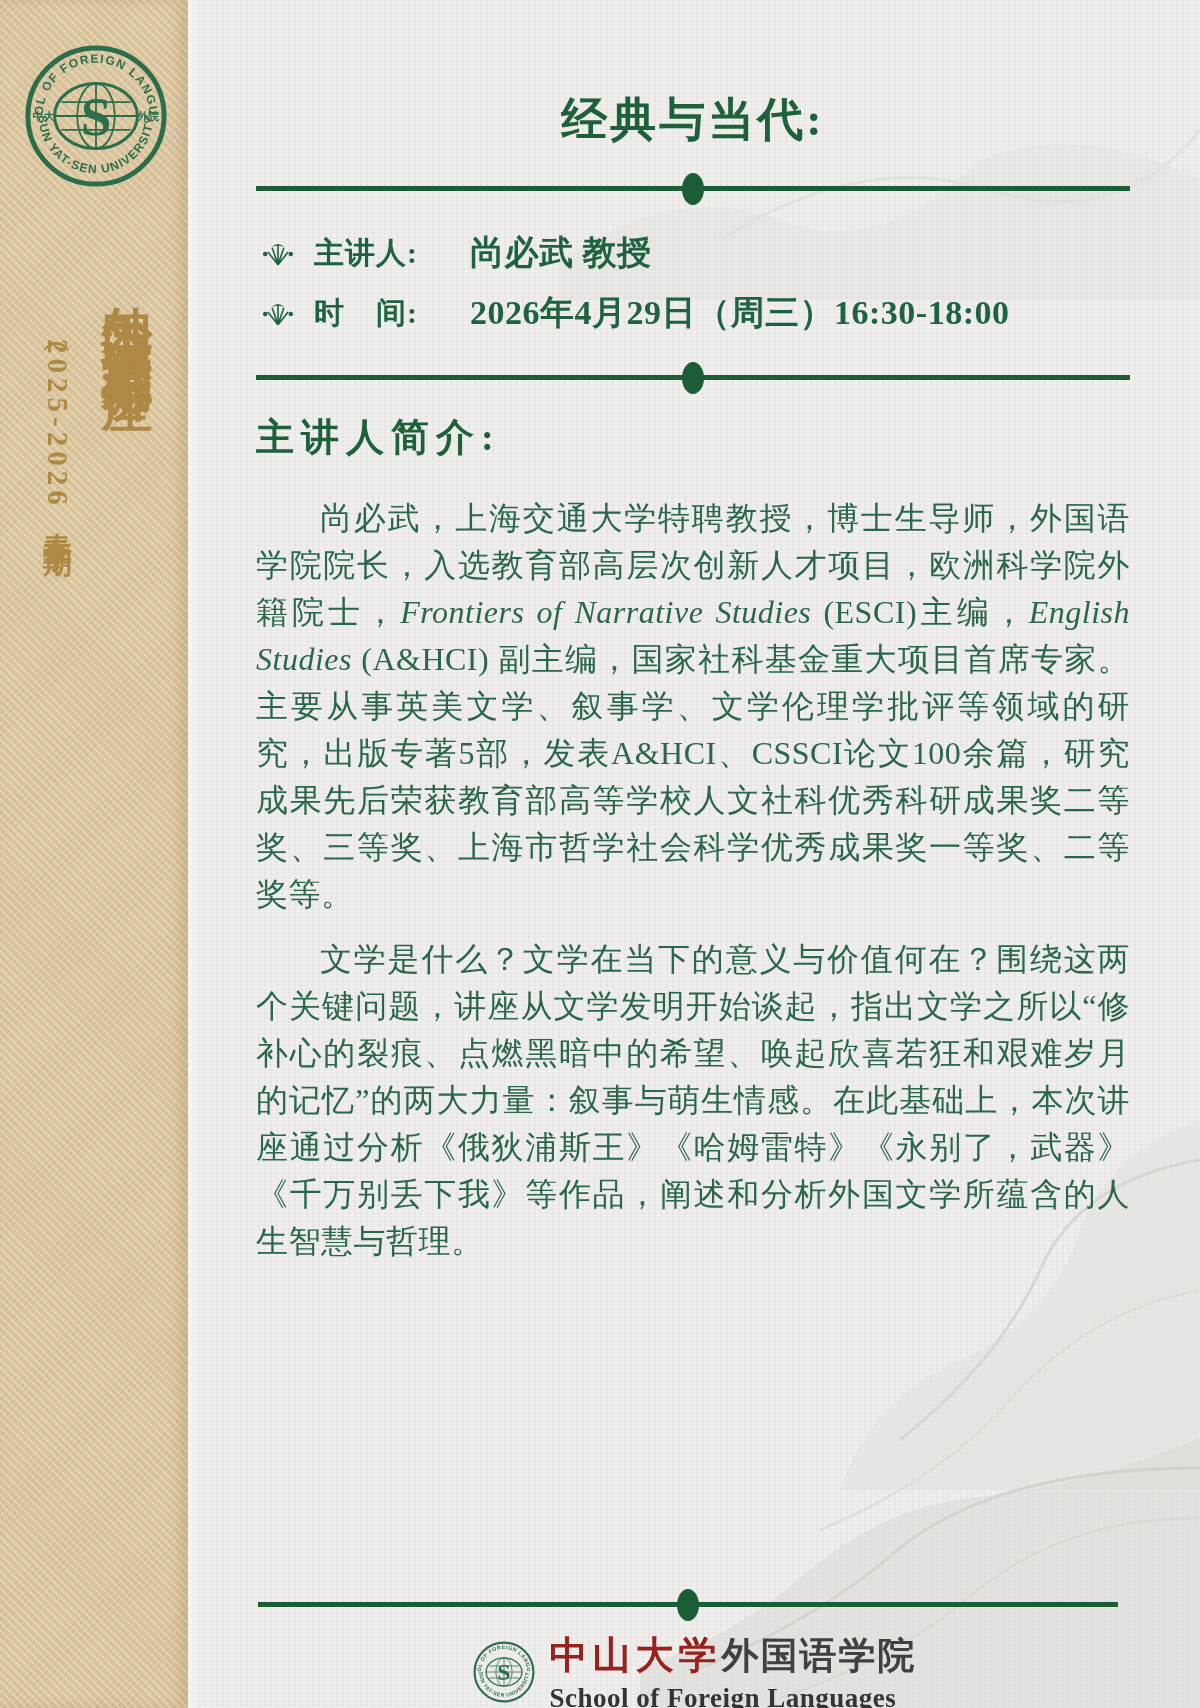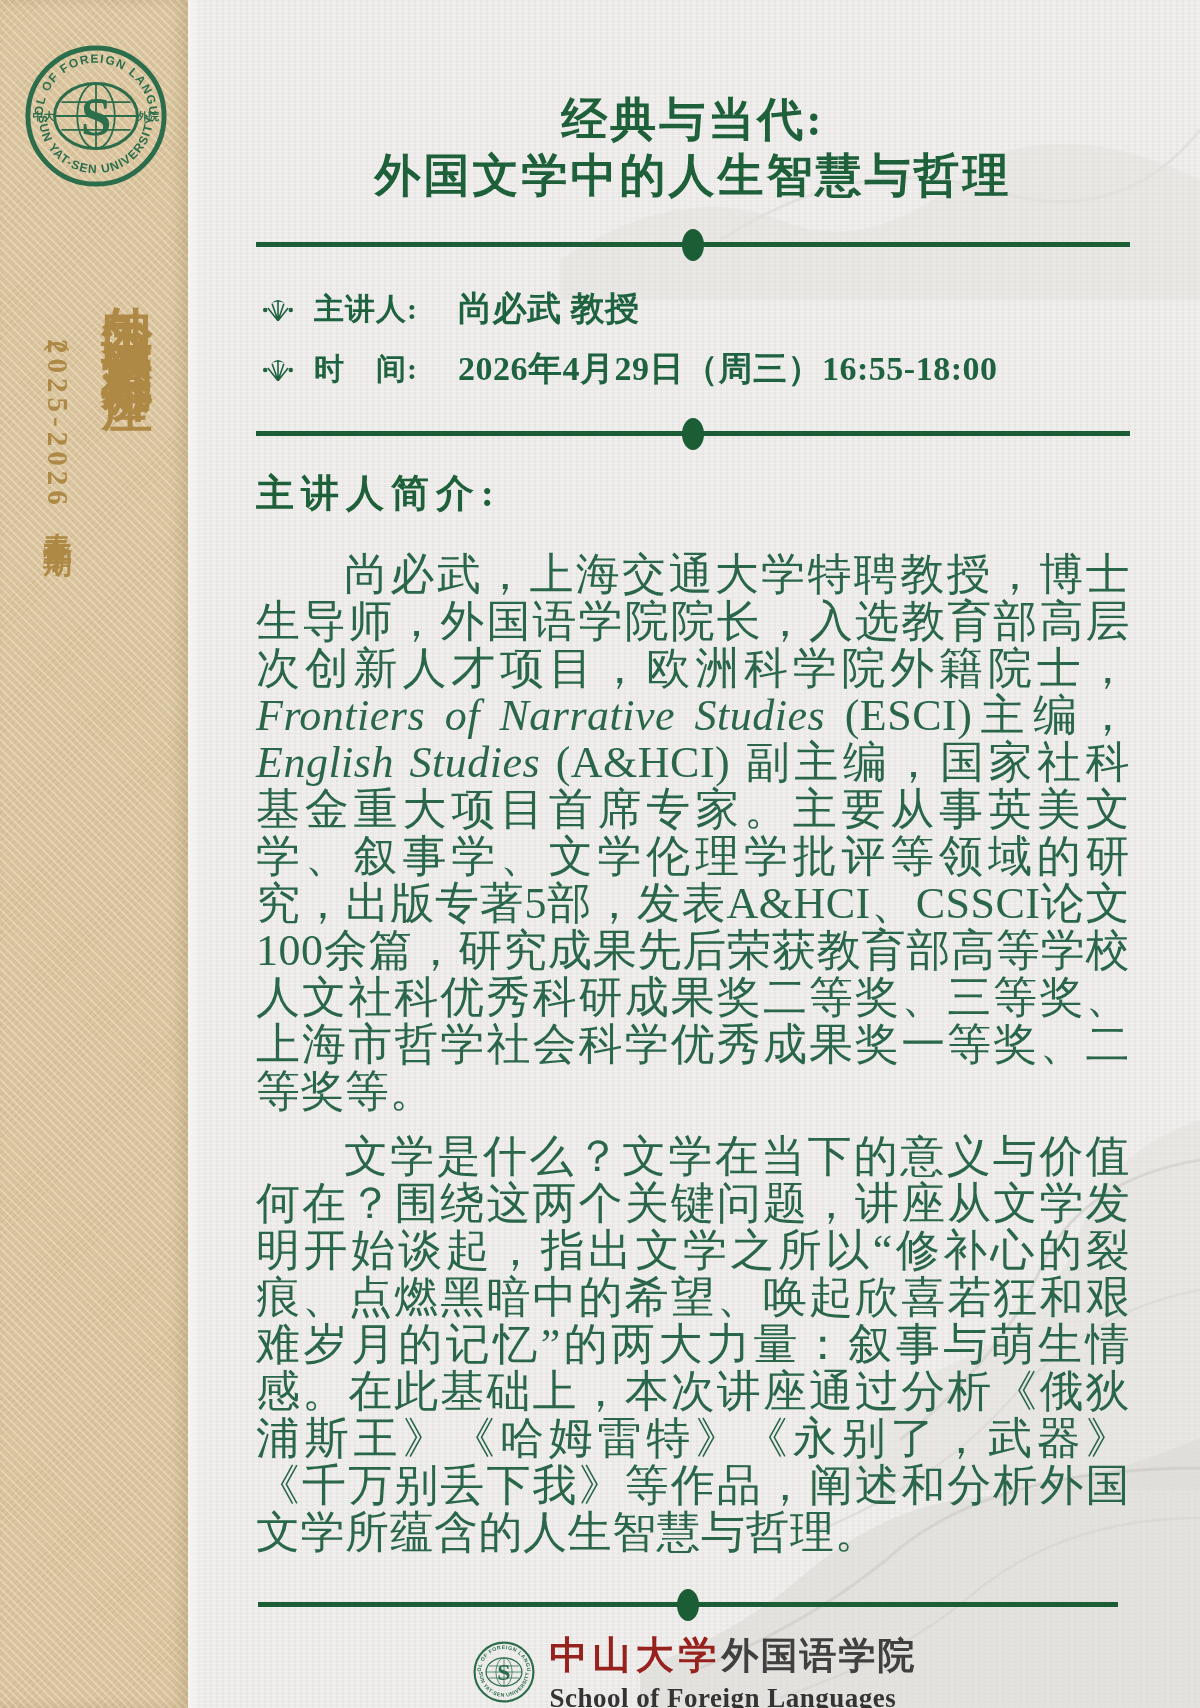--- a/index.html
+++ b/index.html
@@ -46,26 +46,26 @@
   .divider .dot{
     position:absolute;left:50%;top:50%;transform:translate(-50%,-50%);
     width:22px;height:32px;background:#1b5e36;border-radius:50%;
   }
   .div1{margin-top:38px;}
   .div2{margin-top:32px;}
   .details{margin:32px 0 0 6px;}
   .detail-row{display:flex;align-items:center;height:60px;color:#1e6240;}
   .bullet{width:32px;height:28px;flex:0 0 32px;margin-right:20px;}
   .detail-label{font-size:30px;font-weight:700;letter-spacing:1px;min-width:132px;}
-  .detail-value{font-size:34px;font-weight:700;margin-left:12px;letter-spacing:.5px;}
+  .detail-value{font-size:34px;font-weight:700;margin-left:24px;letter-spacing:.5px;}
   .section-heading{
     margin-top:32px;font-size:38px;font-weight:700;color:#1d6039;letter-spacing:7px;
   }
   .para{
-    margin:18px 0 0 0;font-size:44px;line-height:47px;color:#2a674a;
+    margin:18px 0 0 0;font-size:32px;line-height:47px;color:#2a674a;
     text-align:justify;text-indent:2em;letter-spacing:.5px;
   }
   .sum-heading{margin-top:54px;}
   .it{font-style:italic;}
   
   .footer-divider{position:absolute;left:258px;right:82px;top:1602px;}
   .footer-logo{
     position:absolute;left:188px;right:0;top:1630px;
     display:flex;justify-content:center;align-items:center;gap:14px;
   }
@@ -124,21 +124,20 @@
     <text class="seal-text" x="117" y="79" font-size="11">外院</text>
   </svg>
   <div class="v-col series-title">外国语大讲堂系列讲座</div>
   <div class="v-col series-sub">（2025-2026春季学期）</div>
 </aside>
 
 <main class="main">
 
   <h1 class="poster-title">
     <span>经典与当代:</span><br>
-    <span>外国文学中的人生智慧与哲理</span>
   </h1>
 
   <div class="divider div1">
       <span class="dot"></span>
     </div>
 
   <div class="details">
     <div class="detail-row">
       <svg class="bullet" viewBox="0 0 30 26">
         <g fill="#1e6240" stroke="#1e6240">
@@ -154,21 +153,21 @@
     <div class="detail-row">
       <svg class="bullet" viewBox="0 0 30 26">
         <g fill="#1e6240" stroke="#1e6240">
           <circle cx="3" cy="14" r="2.1" stroke="none"></circle>
             <circle cx="27" cy="14" r="2.1" stroke="none"></circle>
           <path d="M15,24 L15,5 M15,24 L9.5,8 M15,24 L20.5,8 M15,24 L5.5,12 M15,24 L24.5,12" fill="none" stroke-width="1.5"></path>
           <path d="M8.5,8 Q15,1 21.5,8 Q18,5.6 15,6.4 Q12,5.6 8.5,8 Z" stroke="none"></path>
         </g>
       </svg>
       <span class="detail-label">时　间:</span>
-      <span class="detail-value">2026年4月29日（周三）16:55-18:00</span>
+      <span class="detail-value">2026年4月29日（周三）16:30-18:00</span>
     </div>
   </div>
 
   <div class="divider div2">
       <span class="dot"></span>
     </div>
 
   <h2 class="section-heading">主讲人简介:</h2>
   <p class="para"><span>尚必武，上海交通大学特聘教授，博士生导师，外国语学院院长，入选教育部高层次创新人才项目，欧洲科学院外籍院士，</span><span class="it">Frontiers of Narrative Studies</span><span> (ESCI)主编，</span><span class="it">English Studies</span><span> (A&amp;HCI) 副主编，国家社科基金重大项目首席专家。主要从事英美文学、叙事学、文学伦理学批评等领域的研究，出版专著5部，发表A&amp;HCI、CSSCI论文100余篇，研究成果先后荣获教育部高等学校人文社科优秀科研成果奖二等奖、三等奖、上海市哲学社会科学优秀成果奖一等奖、二等奖等。</span></p>
 

